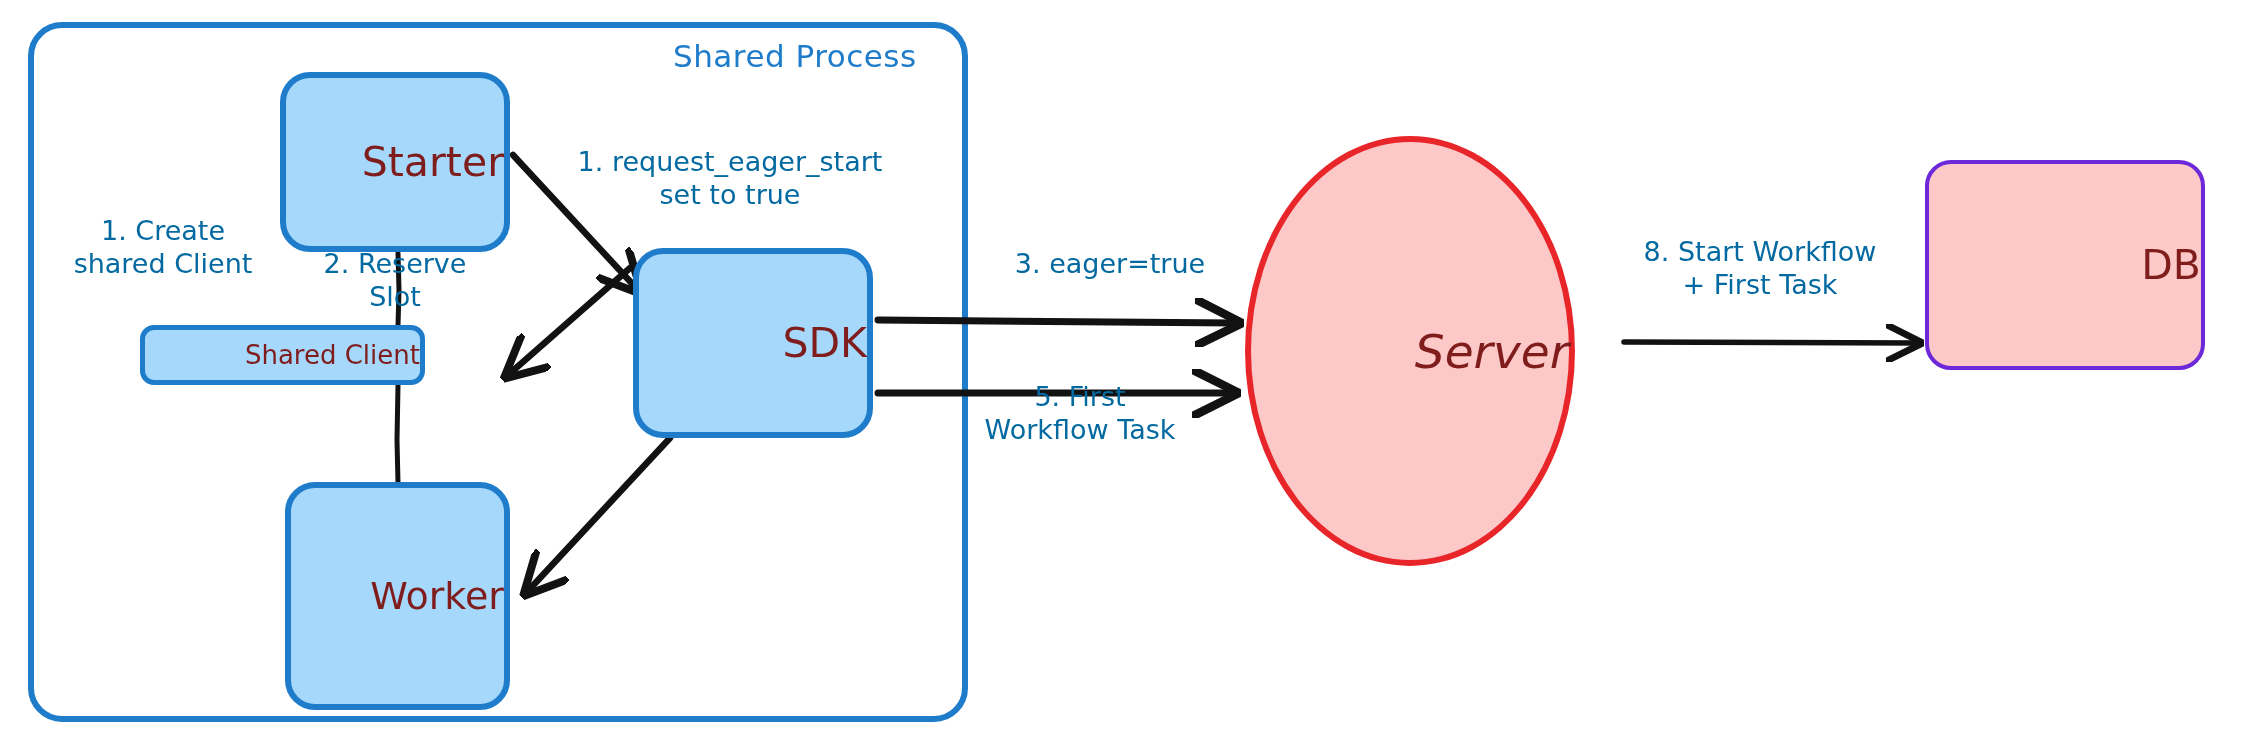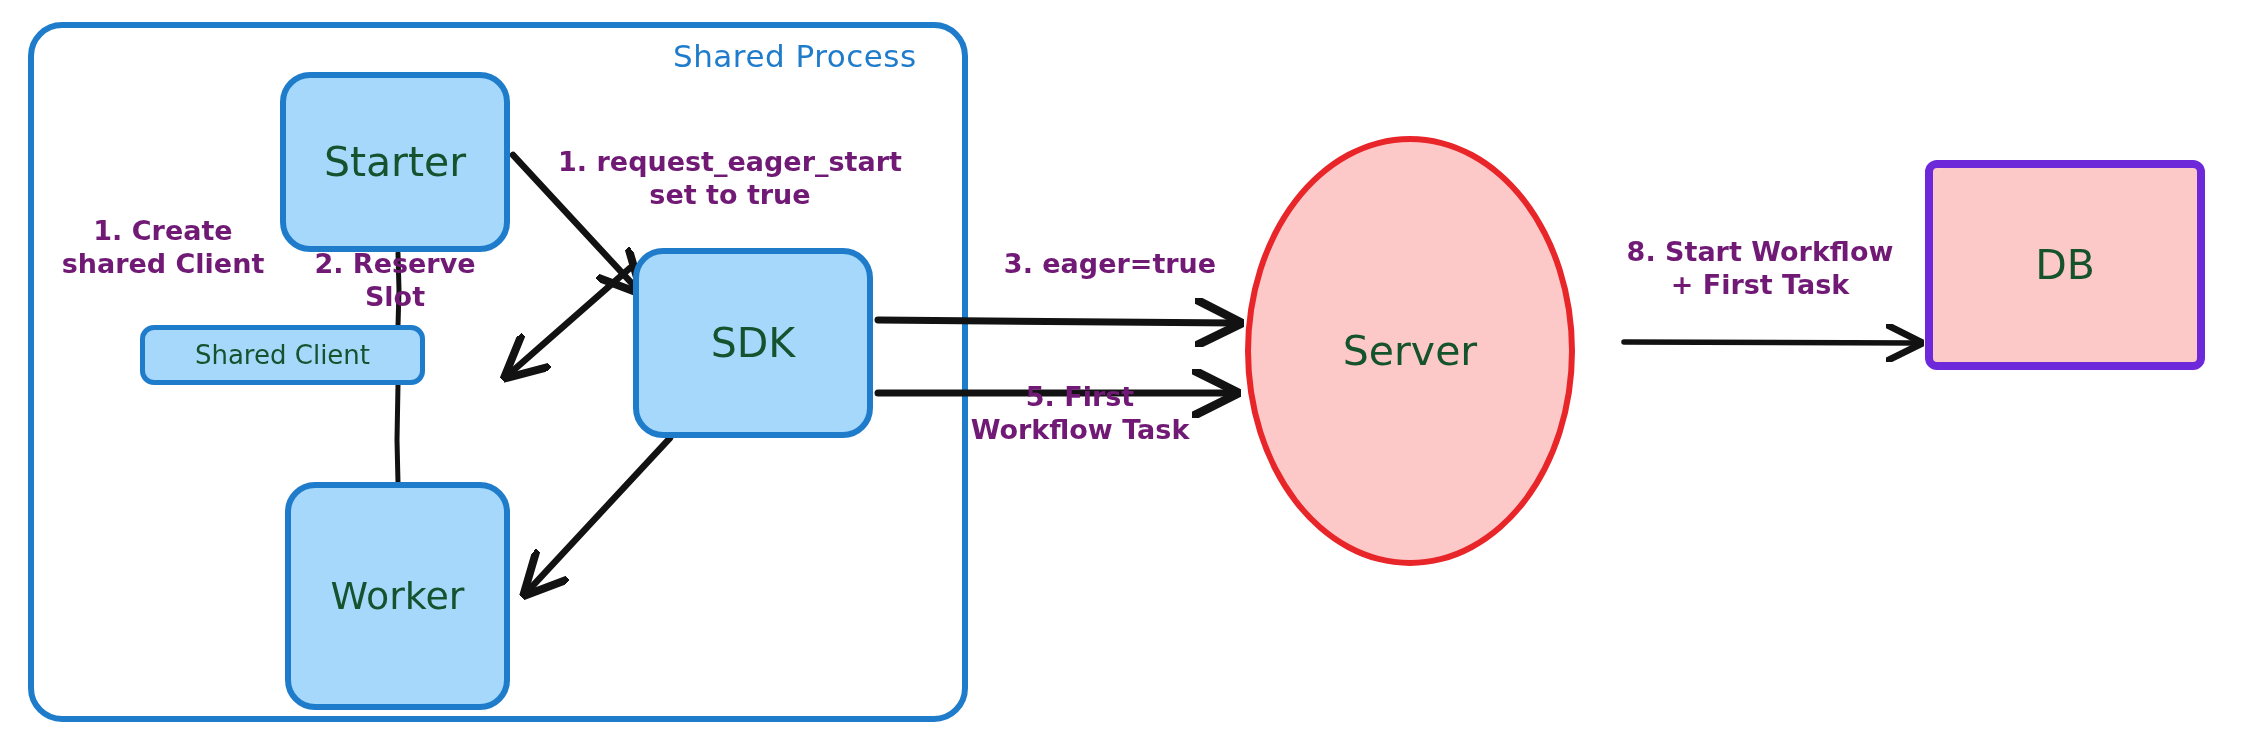--- a/index.html
+++ b/index.html
@@ -38,60 +38,59 @@
     letter-spacing: 0.5px;
     margin-left: 23px;
   }
 
   
   .node {
     position: absolute;
     box-sizing: border-box;
     display: flex;
     align-items: center;
-    justify-content: center;
+    justify-content: flex-end;
     text-align: center;
-    color: #14532d;
+    color: #7f1d1d;
   }
   .node-blue {
     background: #a5d8fb;
     border: 6px solid #1f7ccb;
     border-radius: 30px;
   }
   .node-red {
     background: #fdc8c8;
-    border: 8px solid #6d28d9;
-    border-radius: 12px;
+    border: 4px solid #6d28d9;
+    border-radius: 26px;
   }
   .node-ellipse {
     background: #fdc8c8;
     border: 6px solid #e8262a;
     border-radius: 50%;
   }
 
   #starter    { left: 280px;  top: 72px;  width: 230px; height: 180px; font-size: 41px; }
   #shared-client {
     left: 140px; top: 325px; width: 285px; height: 60px;
     font-size: 26px; border-radius: 14px; border-width: 5px;
   }
   #worker     { left: 285px;  top: 482px; width: 225px; height: 228px; font-size: 38px; }
   #sdk        { left: 633px;  top: 248px; width: 240px; height: 190px; font-size: 41px; }
-  #server     { left: 1245px; top: 136px; width: 330px; height: 430px; font-size: 41px; }
+  #server     { left: 1245px; top: 136px; width: 330px; height: 430px; font-size: 47px; font-style: italic; }
   #db         { left: 1925px; top: 160px; width: 280px; height: 210px; font-size: 41px; }
 
   
   .edge-label {
     position: absolute;
-    color: #701a75;
+    color: #0369a1;
     font-size: 27px;
     line-height: 1.22;
     text-align: center;
     white-space: pre-line;
     pointer-events: none;
-    font-weight: bold;
   }
 
   #lbl-create      { left: 38px;   top: 215px; width: 250px; }
   #lbl-eager-start { left: 525px;  top: 146px; width: 410px; }
   #lbl-reserve     { left: 290px;  top: 248px; width: 210px; }
   #lbl-dispatch    { left: 600px;  top: 533px; width: 330px; text-align: left; }
   #lbl-eager-true  { left: 955px;  top: 248px; width: 310px; }
   #lbl-first-task  { left: 930px;  top: 381px; width: 300px; }
   #lbl-start-wf    { left: 1595px; top: 236px; width: 330px; }
 

